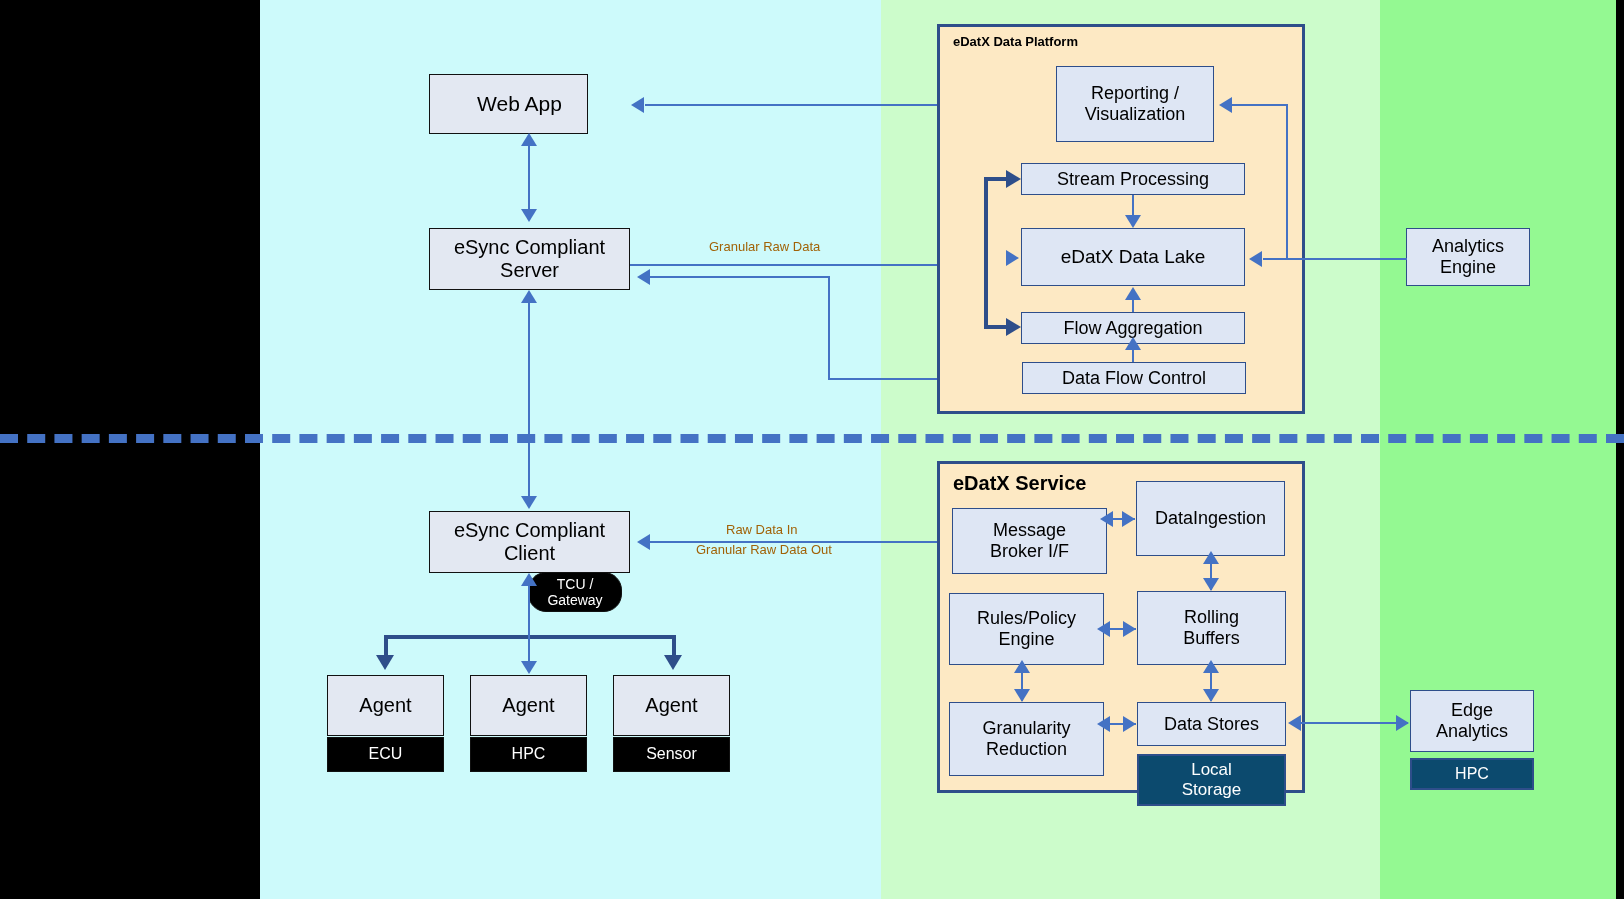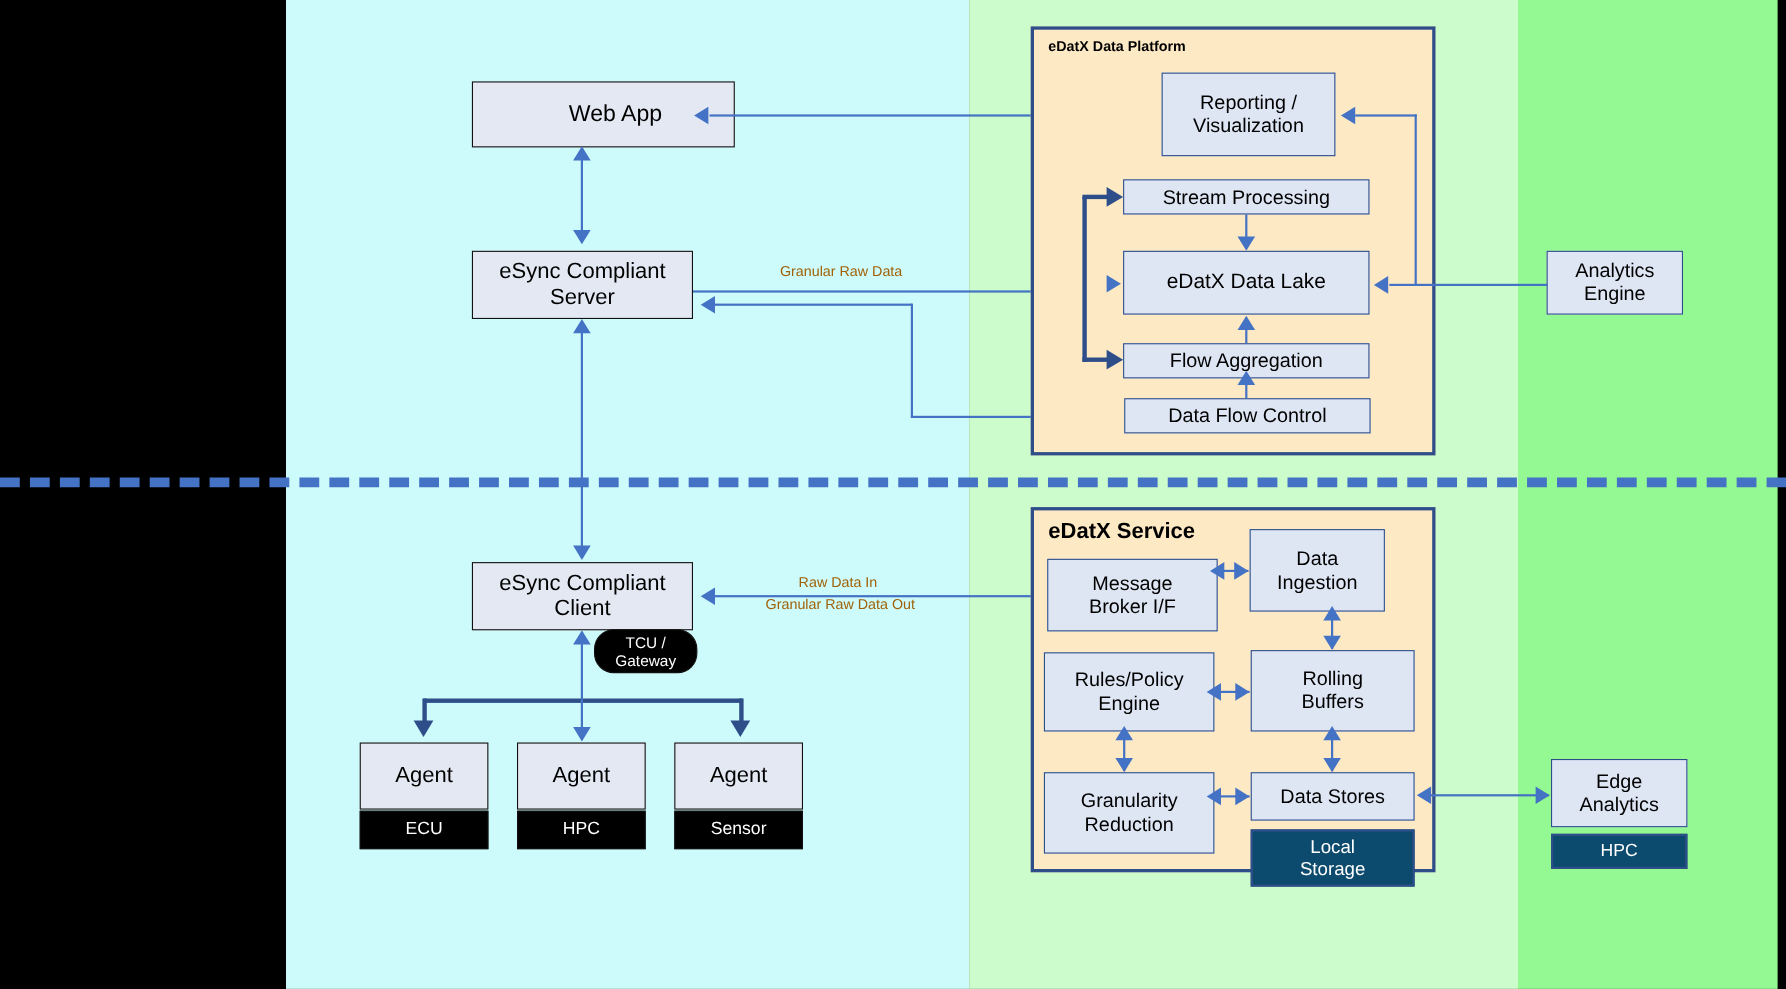--- a/index.html
+++ b/index.html
@@ -54,21 +54,21 @@
 </style>
 </head>
 <body>
 
 <div id="stage">
 
   <div class="band band-cyan"></div>
   <div class="band band-lgreen"></div>
   <div class="band band-green"></div>
 
-  <div class="node plain" style="left:429px;top:74px;width:239px;height:60px;font-size:21px;padding-left:22px;">
+  <div class="node plain" style="left:429px;top:74px;width:159px;height:60px;font-size:21px;padding-left:22px;">
     <span>Web App</span>
   </div>
 
   <div class="node plain" style="left:429px;top:228px;width:201px;height:62px;font-size:20px;flex-direction:column;">
     <span>eSync Compliant</span>
     <span>Server</span>
   </div>
 
   <div class="conn v" style="left:528px;top:142px;height:78px;"></div>
   <div class="arw up" style="left:521px;top:133px;"></div>
@@ -146,21 +146,21 @@
   <div class="conn h" style="left:1232px;top:104px;width:56px;"></div>
   <div class="arw left" style="left:1219px;top:97px;"></div>
 
   <div class="divider"></div>
 
   <div class="node plain" style="left:429px;top:511px;width:201px;height:62px;font-size:20px;flex-direction:column;">
     <span>eSync Compliant</span>
     <span>Client</span>
   </div>
 
-  <div class="node dkplain" style="left:540px;top:572px;width:94px;height:40px;font-size:14px;flex-direction:column;border-radius:18px;">
+  <div class="node dkplain" style="left:528px;top:572px;width:94px;height:40px;font-size:14px;flex-direction:column;border-radius:18px;">
     <span>TCU /</span>
     <span>Gateway</span>
   </div>
 
   <div class="conn h" style="left:650px;top:541px;width:300px;"></div>
   <div class="arw left" style="left:637px;top:534px;"></div>
   <div class="arw right" style="left:938px;top:534px;"></div>
   <div class="edgelabel" style="left:726px;top:522px;font-size:13px;">
     <span>Raw Data In</span>
   </div>
@@ -202,21 +202,21 @@
   <div class="group" style="left:937px;top:461px;width:368px;height:332px;"></div>
   <div class="group-title" style="left:953px;top:472px;font-size:20px;">
     <span>eDatX Service</span>
   </div>
 
   <div class="node" style="left:952px;top:508px;width:155px;height:66px;font-size:18px;flex-direction:column;">
     <span>Message</span>
     <span>Broker I/F</span>
   </div>
 
-  <div class="node" style="left:1136px;top:481px;width:123px;height:75px;font-size:18px;flex-direction:column;">
+  <div class="node" style="left:1136px;top:481px;width:149px;height:75px;font-size:18px;flex-direction:row;">
     <span>Data</span>
     <span>Ingestion</span>
   </div>
 
   <div class="node" style="left:949px;top:593px;width:155px;height:72px;font-size:18px;flex-direction:column;">
     <span>Rules/Policy</span>
     <span>Engine</span>
   </div>
 
   <div class="node" style="left:1137px;top:591px;width:149px;height:74px;font-size:18px;flex-direction:column;">

